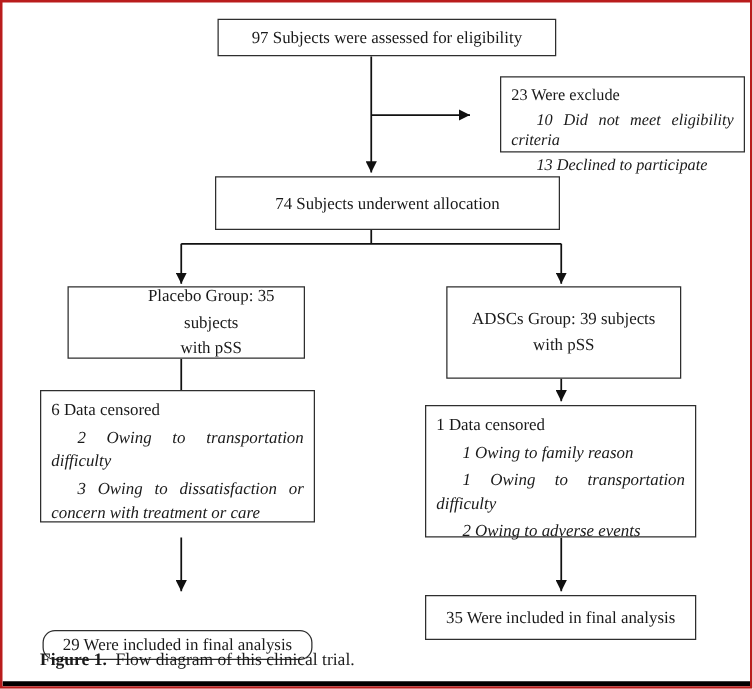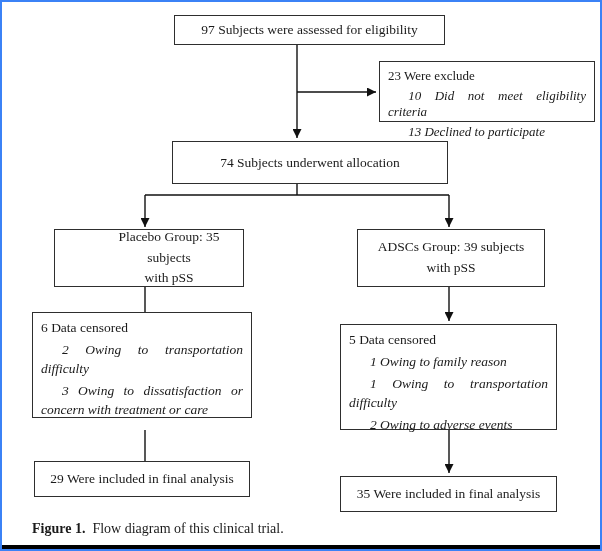--- a/index.html
+++ b/index.html
@@ -7,21 +7,21 @@
     padding: 0;
     background: #ffffff;
     font-family: "Liberation Serif", "DejaVu Serif", serif;
     color: #1a1a1a;
   }
   .page {
     position: relative;
     width: 602px;
     height: 551px;
     background: #ffffff;
-    border: 2px solid #3b82f6;
+    border: 2px solid #b91c1c;
     box-sizing: border-box;
     overflow: hidden;
   }
   .connectors {
     position: absolute;
     left: 0;
     top: 0;
     width: 602px;
     height: 551px;
     pointer-events: none;
@@ -100,54 +100,54 @@
     <line x1="447" y1="285" x2="447" y2="319" stroke="#111111" stroke-width="1.4" marker-end="url(#arrow)"></line>
 
     <line x1="143" y1="428" x2="143" y2="471" stroke="#111111" stroke-width="1.4" marker-end="url(#arrow)"></line>
     <line x1="447" y1="428" x2="447" y2="471" stroke="#111111" stroke-width="1.4" marker-end="url(#arrow)"></line>
   </svg>
 
   <div class="box center" style="left:172px; top:13px; width:271px; height:30px;">
     <span>97 Subjects were assessed for eligibility</span>
   </div>
 
-  <div class="box list" style="left:377px; top:59px; width:216px; height:61px; font-size:13px;">
+  <div class="box list" style="left:398px; top:59px; width:196px; height:61px; font-size:13px;">
     <p>23 Were exclude</p>
     <p class="item">10 Did not meet eligibility criteria</p>
     <p class="item">13 Declined to participate</p>
   </div>
 
   <div class="box center" style="left:170px; top:139px; width:276px; height:43px;">
     <span>74 Subjects underwent allocation</span>
   </div>
 
   <div class="box center" style="left:52px; top:227px; width:190px; height:58px; line-height:1.55;padding-left:40px;">
     <span>Placebo Group: 35 subjects</span>
     <span>with pSS</span>
   </div>
 
-  <div class="box center" style="left:355px; top:227px; width:188px; height:58px; line-height:1.55;">
+  <div class="box center" style="left:355px; top:227px; width:188px; height:74px; line-height:1.55;">
     <span>ADSCs Group: 39 subjects</span>
     <span>with pSS</span>
   </div>
 
   <div class="box list" style="left:30px; top:310px; width:220px; height:106px; line-height:1.4;">
     <p>6 Data censored</p>
     <p class="item">2 Owing to transportation difficulty</p>
     <p class="item">3 Owing to dissatisfaction or concern with treatment or care</p>
   </div>
 
   <div class="box list" style="left:338px; top:322px; width:217px; height:106px; line-height:1.4;">
-    <p>5 Data censored</p>
+    <p>1 Data censored</p>
     <p class="item">1 Owing to family reason</p>
     <p class="item">1 Owing to transportation difficulty</p>
     <p class="item">2 Owing to adverse events</p>
   </div>
 
-  <div class="box center" style="left:32px; top:459px; width:216px; height:36px;">
+  <div class="box center" style="left:32px; top:502px; width:216px; height:24px;border-radius:10px;">
     <span>29 Were included in final analysis</span>
   </div>
 
   <div class="box center" style="left:338px; top:474px; width:217px; height:36px;">
     <span>35 Were included in final analysis</span>
   </div>
 
   <div class="caption">
     <span class="cap-label">Figure 1.</span><span class="cap-text">Flow diagram of this clinical trial.</span>
   </div>

